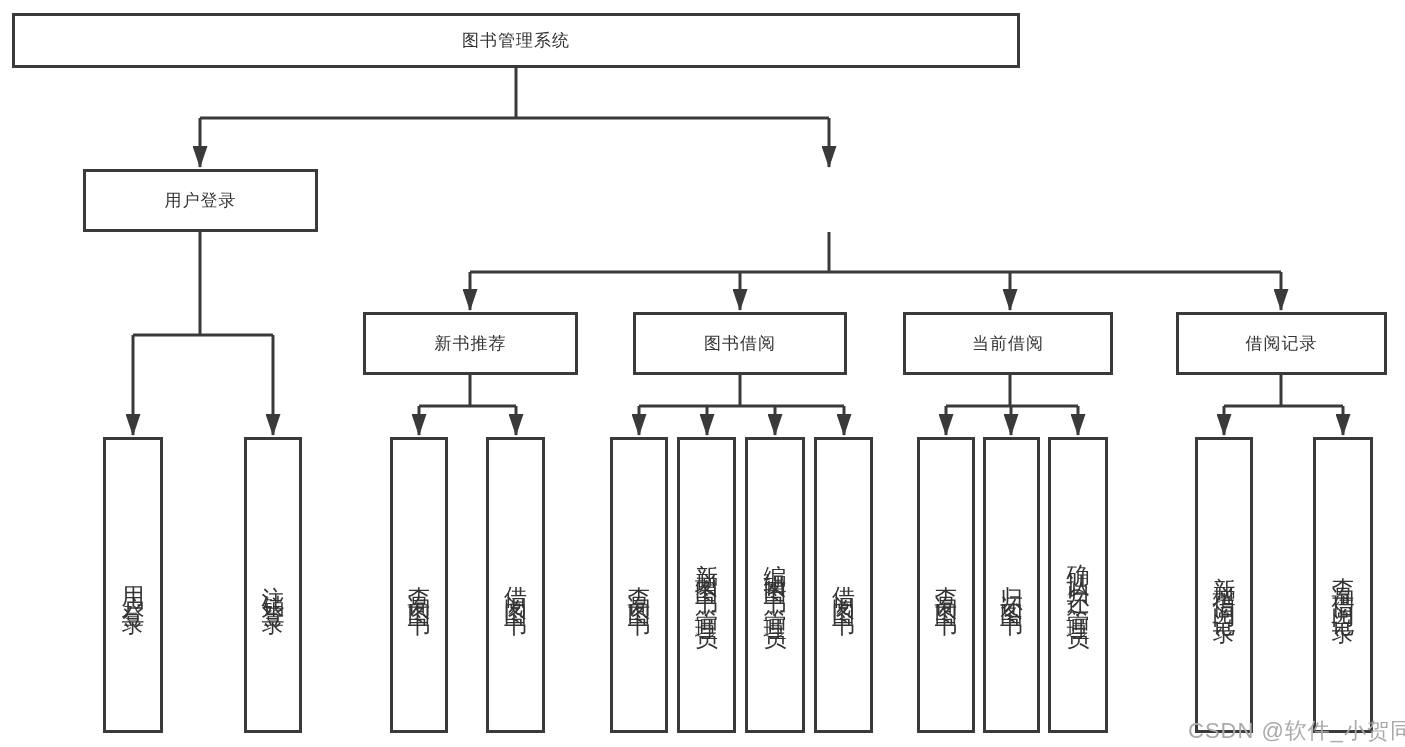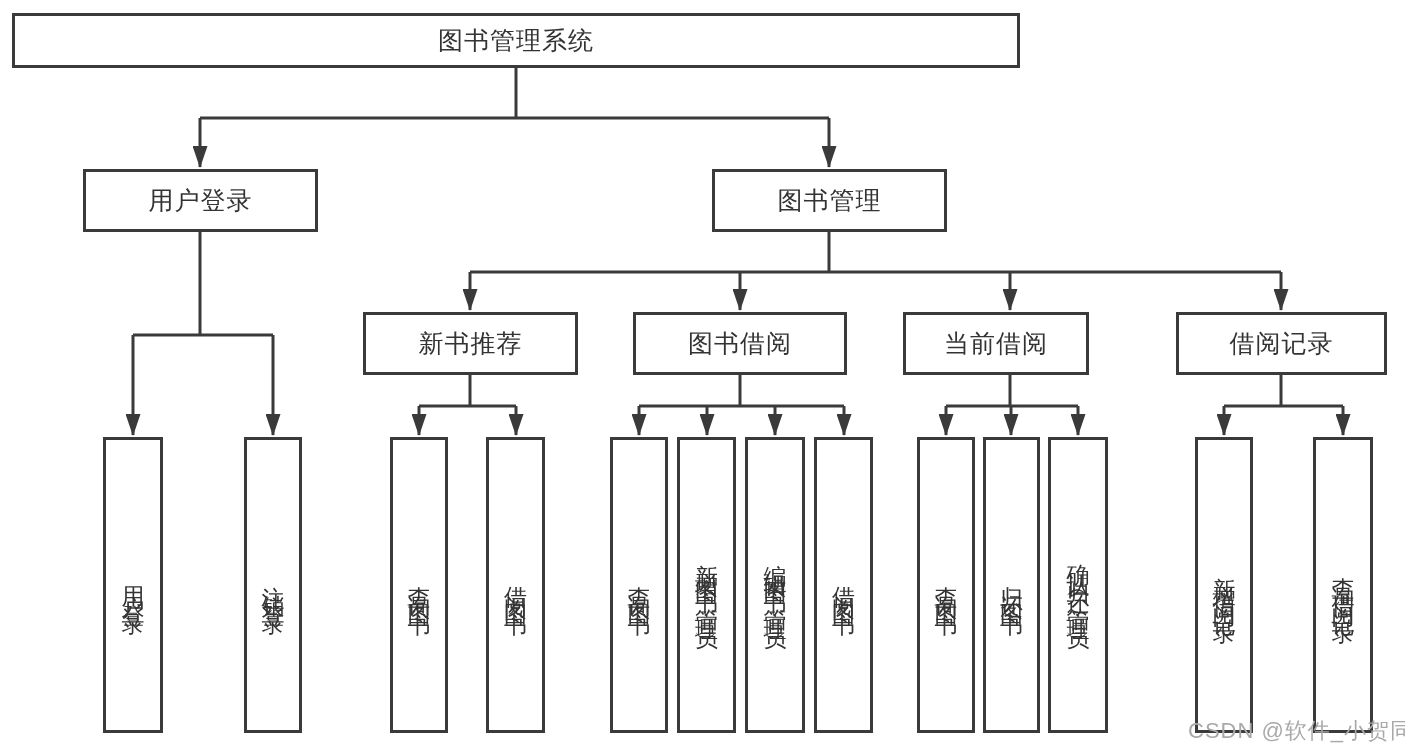--- a/index.html
+++ b/index.html
@@ -15,21 +15,21 @@
     position:absolute;
     box-sizing:border-box;
     background:#ffffff;
     border:3px solid #3a3a3a;
     color:#333333;
     display:flex;
     align-items:center;
     justify-content:center;
     z-index:2;
   }
-  .hlabel{font-size:25px;letter-spacing:1px;}
+  .hlabel{font-size:17px;letter-spacing:1px;}
   .root{left:12px;top:13px;width:1008px;height:55px;border-width:3px;}
   .lvl2{top:169px;width:235px;height:63px;}
   .lvl3{top:312px;height:63px;}
   .leaf{
     top:437px;height:296px;width:58px;
     writing-mode:vertical-lr;
     text-orientation:mixed;
     font-size:23px;
     letter-spacing:9px;
     line-height:1;
@@ -96,25 +96,24 @@
       <line x1="1281" y1="375" x2="1281" y2="406"></line>
       <line x1="1224" y1="406" x2="1343" y2="406"></line>
       <line x1="1224" y1="406" x2="1224" y2="435" marker-end="url(#arrow)"></line>
       <line x1="1343" y1="406" x2="1343" y2="435" marker-end="url(#arrow)"></line>
     </g>
   </svg>
 
   <div class="box root hlabel">图书管理系统</div>
 
   <div class="box lvl2 hlabel" style="left:83px;">用户登录</div>
-  <div class="box lvl2 hlabel" style="left:712px;">图书管理</div>
 
   <div class="box lvl3 hlabel" style="left:633px;width:214px;">图书借阅</div>
   <div class="box lvl3 hlabel" style="left:363px;width:215px;">新书推荐</div>
-  <div class="box lvl3 hlabel" style="left:903px;width:186px;">当前借阅</div>
+  <div class="box lvl3 hlabel" style="left:903px;width:210px;">当前借阅</div>
   <div class="box lvl3 hlabel" style="left:1176px;width:211px;">借阅记录</div>
 
   <div class="box leaf" style="left:103px;width:60px;">用户登录</div>
   <div class="box leaf" style="left:244px;">注销登录</div>
 
   <div class="box leaf" style="left:390px;">查询图书</div>
   <div class="box leaf" style="left:486px;width:59px;">借阅图书</div>
 
   <div class="box leaf" style="left:610px;">查询图书</div>
   <div class="box leaf" style="left:677px;width:59px;">新增图书（管理员）</div>

